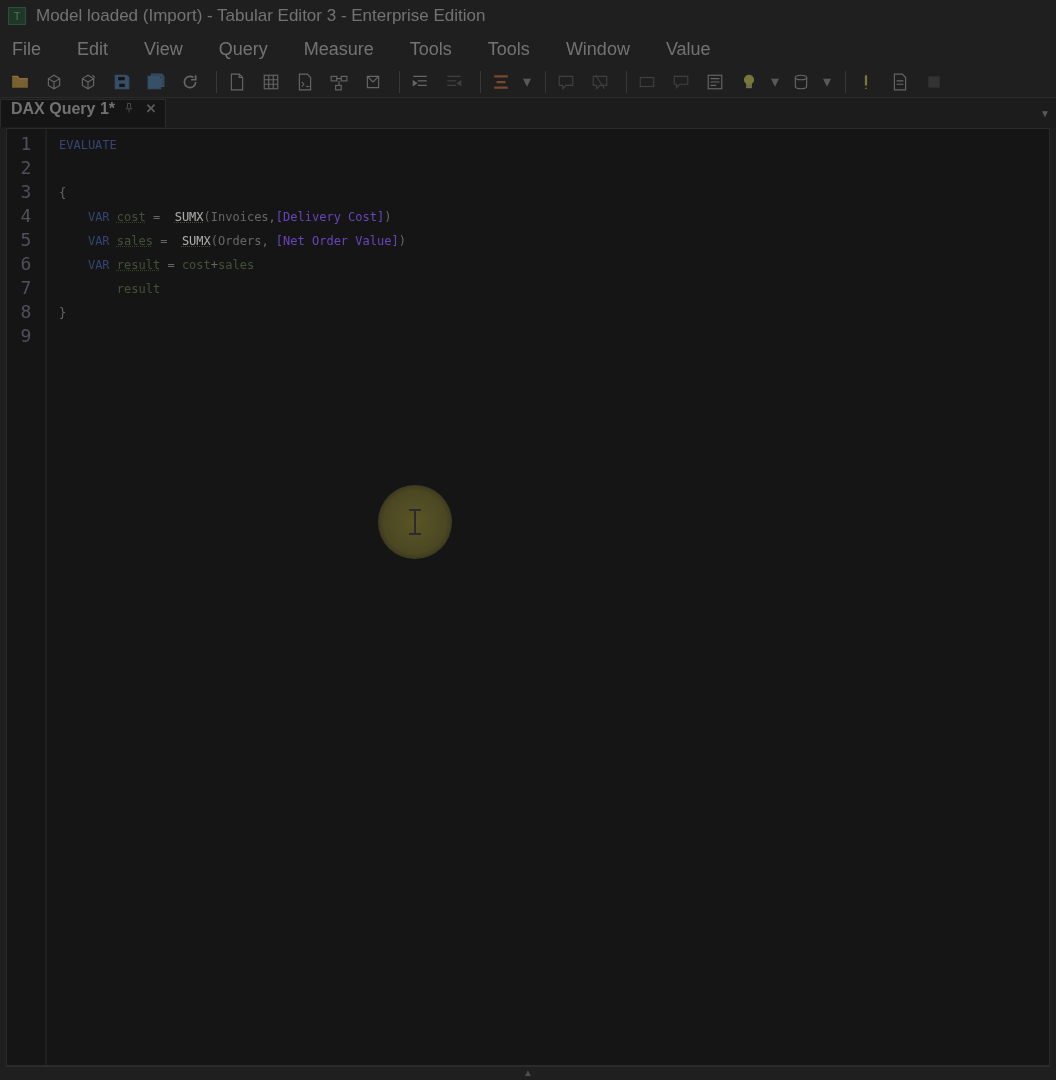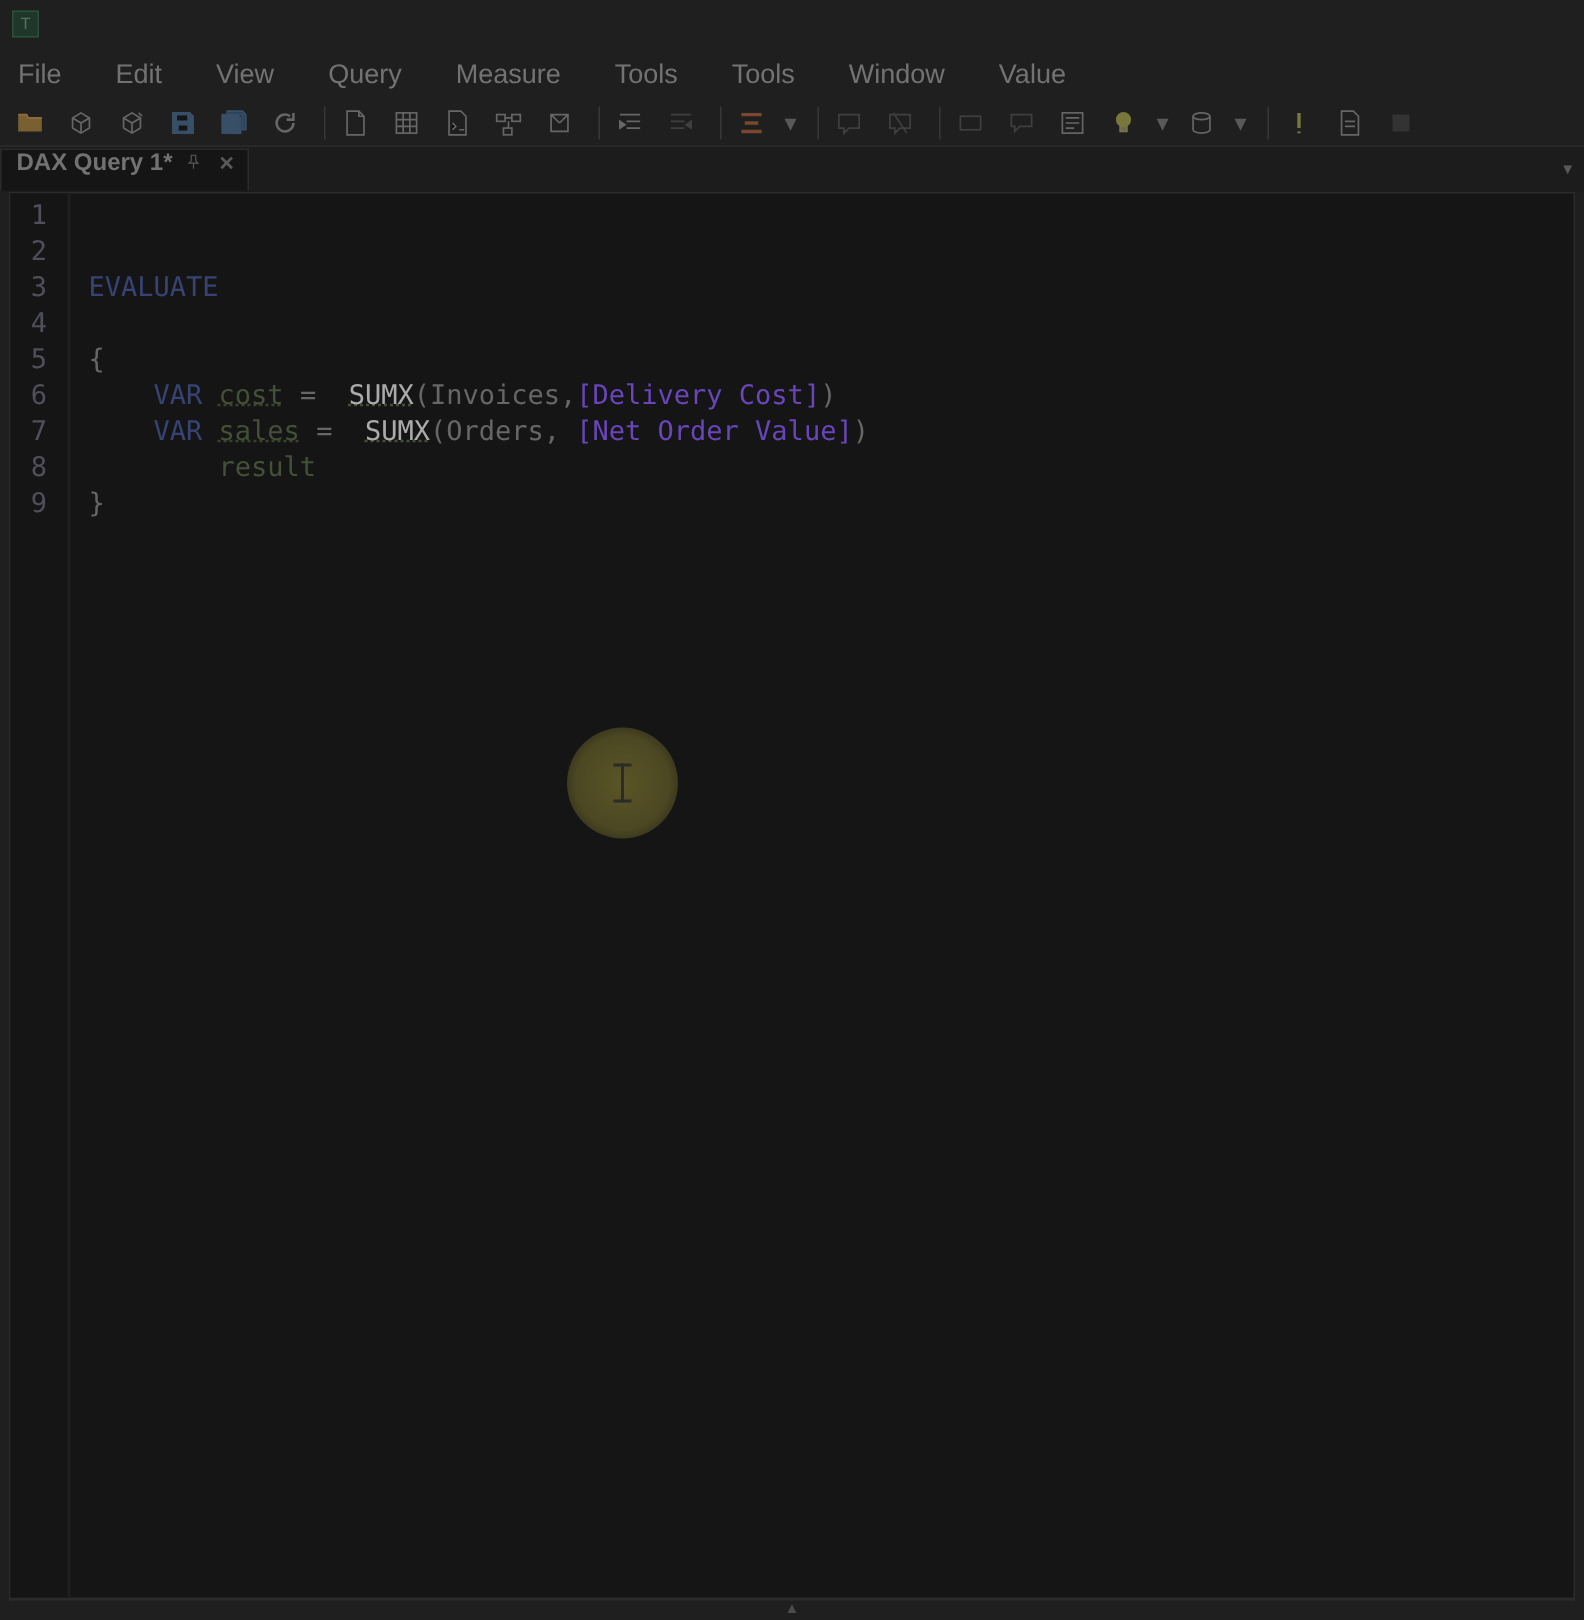--- a/index.html
+++ b/index.html
@@ -132,24 +132,23 @@
     height: 24px;
     text-align: center;
     font-family: Consolas, monospace;
     font-size: 18px;
     color: #6a6a7a;
   }
   .code {
     flex: 1;
     padding: 4px 0 0 12px;
     font-family: Consolas, monospace;
-    font-size: 18px;
+    font-size: 12px;
     line-height: 24px;
     position: relative;
-    margin-top: 47px;
   }
   .code .line { height: 24px; white-space: pre; }
   .kw-eval { color: #4a5a9a; font-weight: 500; }
   .kw-var { color: #4a5a9a; font-weight: 500; }
   .kw-return { color: #4a5a9a; font-weight: 500; }
   .fn { color: #e5e5e5; text-decoration: underline dotted #5a6a4a; }
   .col { color: #8b5cf6; }
   .vname { color: #5a6a4a; text-decoration: underline dotted #4a5a3a; }
   .vref { color: #5a6a4a; }
   .punct { color: #888; }
@@ -199,20 +198,21 @@
     inset: 0;
     background: rgba(0,0,0,0.25);
     pointer-events: none;
   }
 </style>
 </head>
 <body>
 
 <div class="titlebar">
   <div class="app-icon">T</div>
+  <div>Model loaded (Import) - Tabular Editor 3 - Enterprise Edition</div>
 </div>
 
 <div class="menubar">
   <div class="menu-item">File</div>
   <div class="menu-item">Edit</div>
   <div class="menu-item">View</div>
   <div class="menu-item">Query</div>
   <div class="menu-item">Measure</div>
   <div class="menu-item">Tools</div>
   <div class="menu-item">Tools</div>
@@ -391,20 +391,21 @@
     <div class="ln">7</div>
     <div class="ln">8</div>
     <div class="ln">9</div>
   </div>
   <div class="code">
     <div class="line"><span class="kw-eval">EVALUATE</span></div>
     <div class="line"></div>
     <div class="line"><span class="punct">{</span></div>
     <div class="line">    <span class="kw-var">VAR</span> <span class="vname">cost</span> <span class="op">=</span>  <span class="fn">SUMX</span><span class="punct">(</span><span class="table">Invoices</span><span class="punct">,</span><span class="col">[Delivery Cost]</span><span class="punct">)</span></div>
     <div class="line">    <span class="kw-var">VAR</span> <span class="vname">sales</span> <span class="op">=</span>  <span class="fn">SUMX</span><span class="punct">(</span><span class="table">Orders</span><span class="punct">,</span> <span class="col">[Net Order Value]</span><span class="punct">)</span></div>
+    <div class="line">    <span class="kw-var">VAR</span> <span class="vname">result</span> <span class="op">=</span> <span class="vref">cost</span><span class="op">+</span><span class="vref">sales</span></div>
     <div class="line">        <span class="vref">result</span></div>
     <div class="line"><span class="punct">}</span></div>
   </div>
 </div>
 
 <div class="bottom-expander">▲</div>
 
 <div class="cursor-highlight">
   <div class="ibeam"></div>
 </div>

